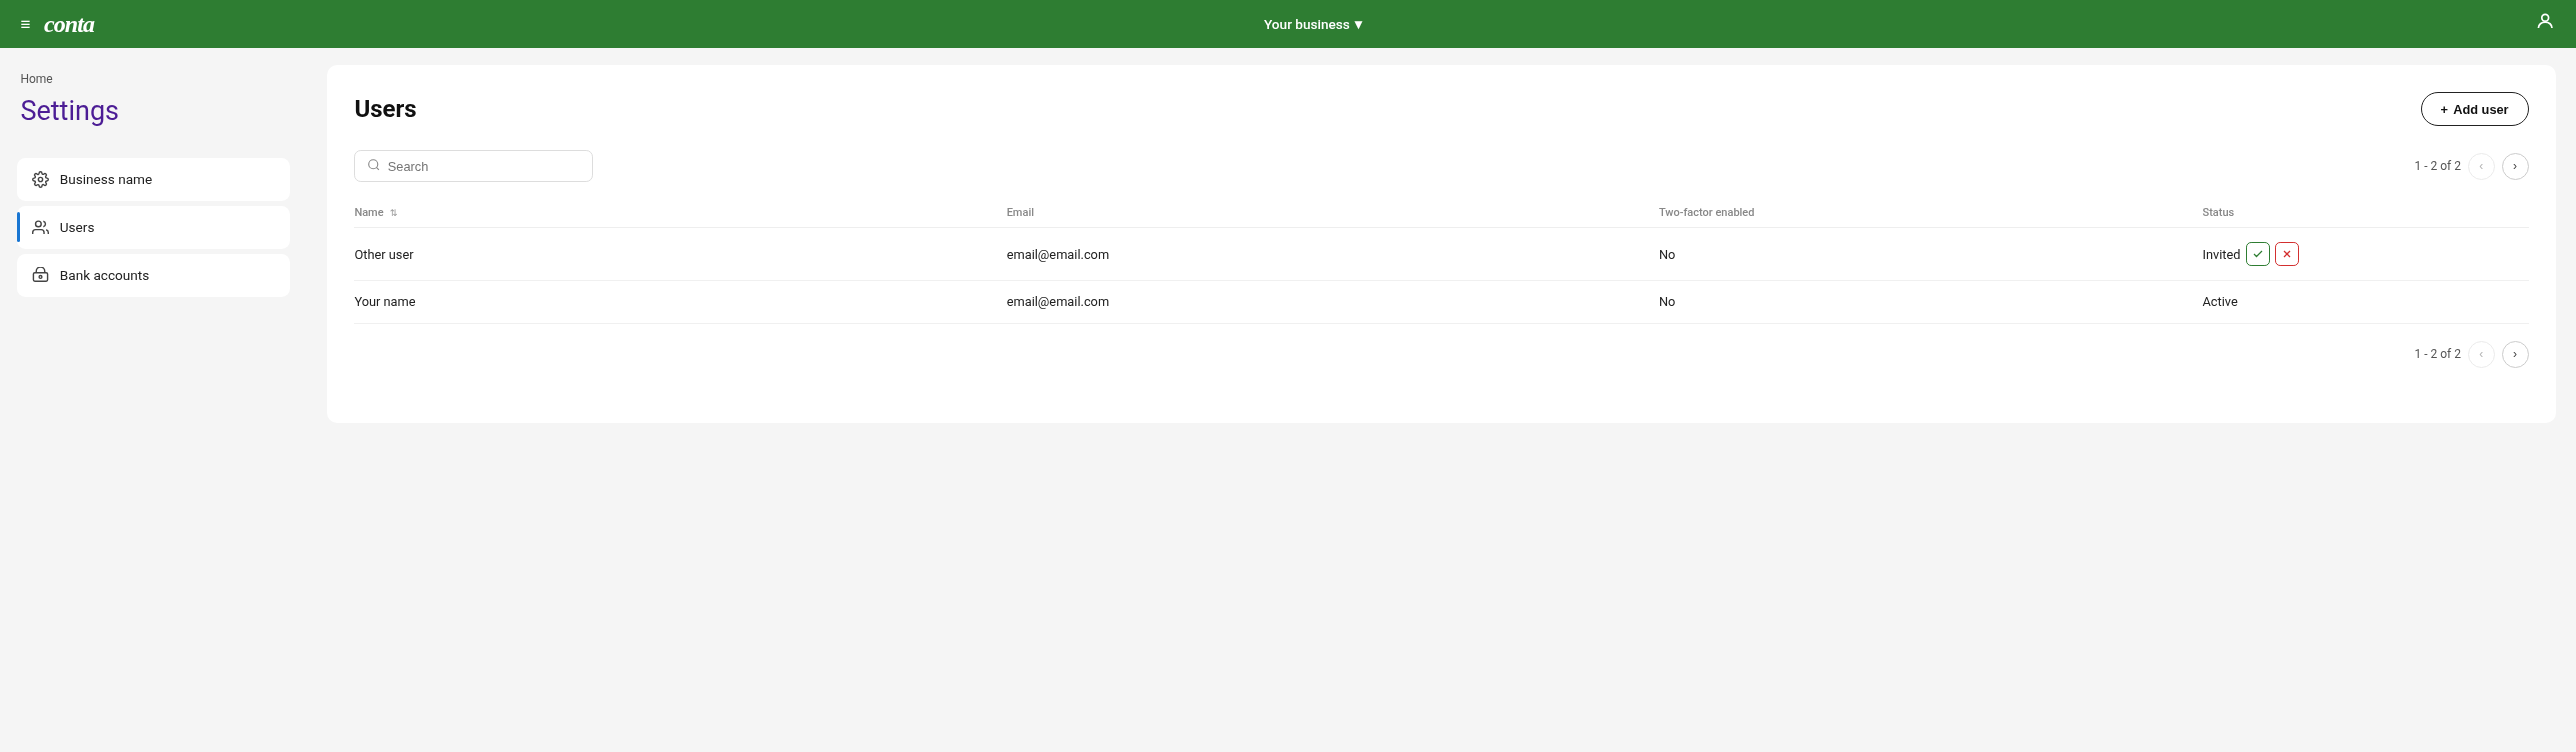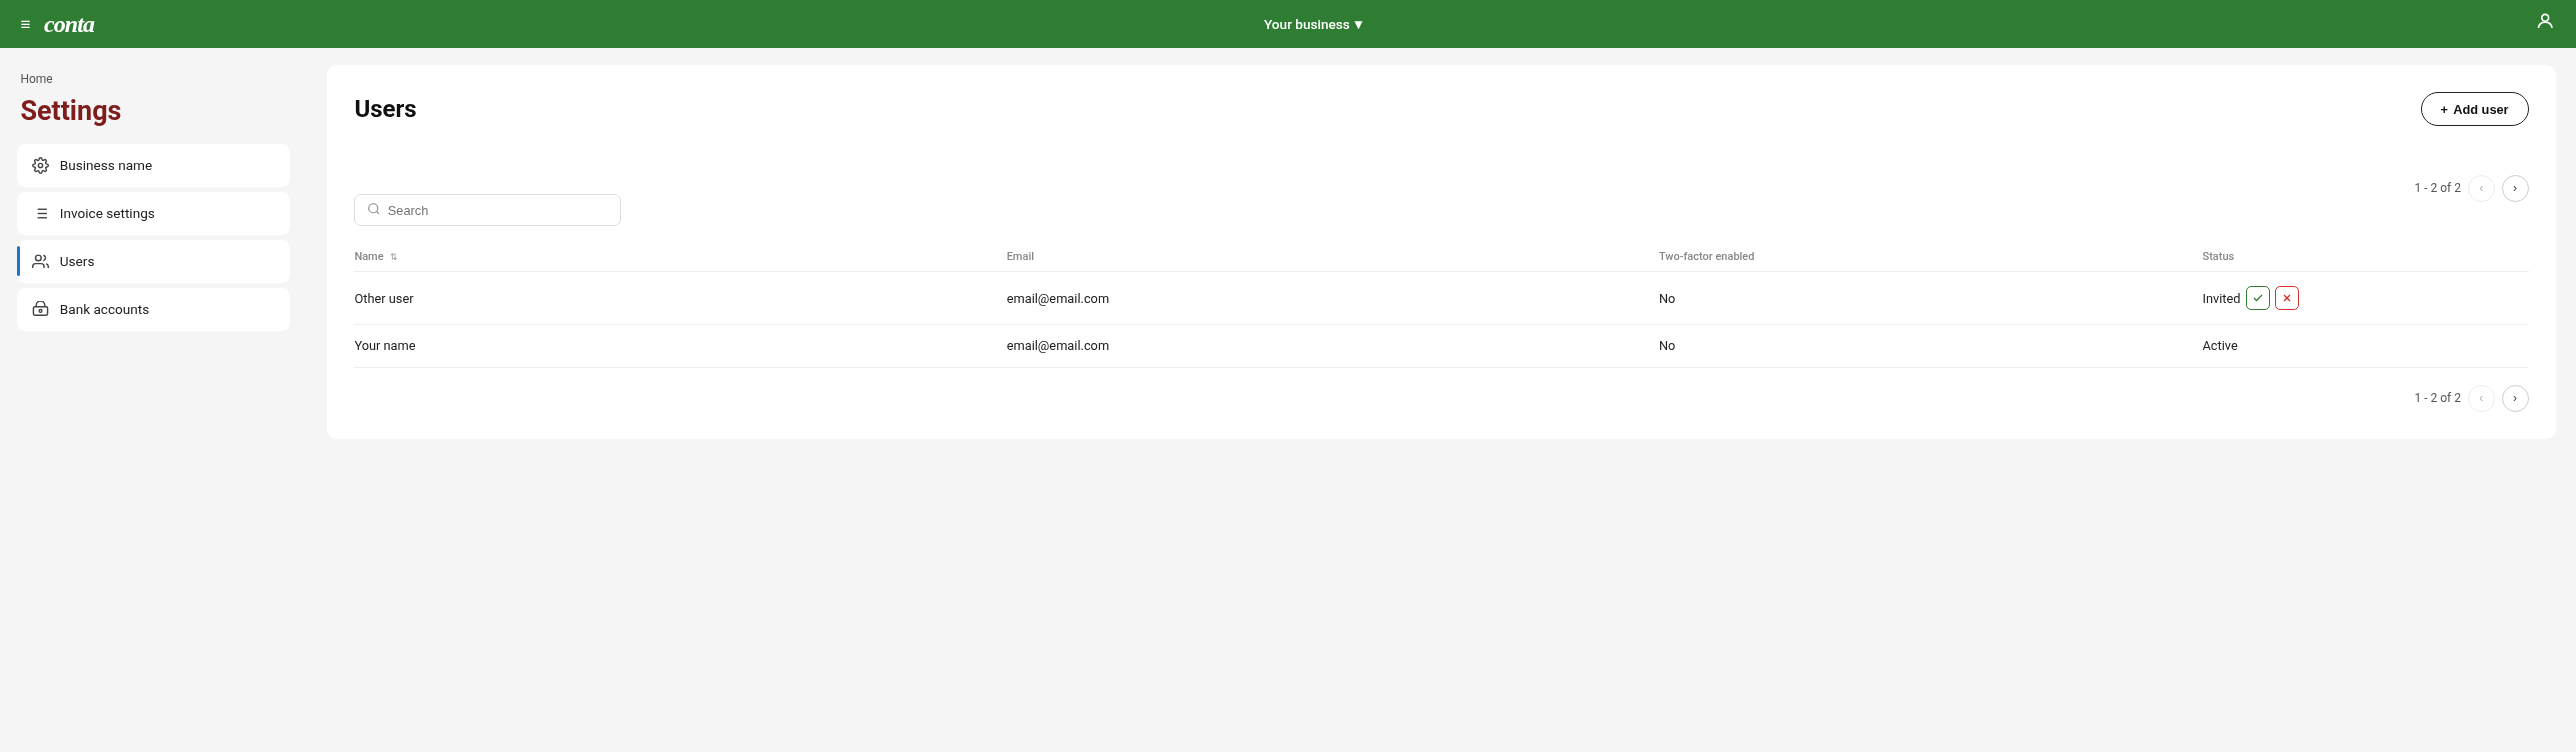--- a/index.html
+++ b/index.html
@@ -46,23 +46,23 @@
       padding: 24px 17px 17px 17px;
     }
     .breadcrumb {
       font-size: 12px;
       color: #555;
       margin-bottom: 8.5px;
       padding-left: 3.4px;
     }
     .page-title {
       font-size: 27px;
-      font-weight: 700;
-      color: #7f1d1d;
-      margin-bottom: 17px;
+      font-weight: 400;
+      color: #4c1d95;
+      margin-bottom: 31px;
       padding-left: 3.4px;
     }
     .nav-list { display: flex; flex-direction: column; gap: 5.1px; }
     .nav-item {
       display: flex;
       align-items: center;
       gap: 10.2px;
       padding: 12px 13.6px;
       border-radius: 8.5px;
       background: white;
@@ -140,23 +140,22 @@
       justify-content: space-between;
       margin-bottom: 17px;
     }
     .search-input-wrap {
       display: flex;
       align-items: center;
       gap: 6.8px;
       border: 1.3px solid #ddd;
       border-radius: 6.8px;
       padding: 6.8px 12px;
-      width: 267px;
-      background: white;
-      margin-top: 44px;
+      width: 239px;
+      background: white;
     }
     .search-input-wrap input {
       border: none;
       outline: none;
       font-size: 12.8px;
       color: #888;
       background: transparent;
       width: 100%;
     }
     .pagination-info {
@@ -263,33 +262,20 @@
     <h1 class="page-title">Settings</h1>
     <nav class="nav-list">
       <div class="nav-item">
         <span class="nav-icon">
           <svg width="17" height="17" viewBox="0 0 24 24" fill="none" stroke="#444" stroke-width="2">
             <circle cx="12" cy="12" r="3"></circle>
             <path d="M19.4 15a1.65 1.65 0 0 0 .33 1.82l.06.06a2 2 0 0 1-2.83 2.83l-.06-.06a1.65 1.65 0 0 0-1.82-.33 1.65 1.65 0 0 0-1 1.51V21a2 2 0 0 1-4 0v-.09A1.65 1.65 0 0 0 9 19.4a1.65 1.65 0 0 0-1.82.33l-.06.06a2 2 0 0 1-2.83-2.83l.06-.06A1.65 1.65 0 0 0 4.68 15a1.65 1.65 0 0 0-1.51-1H3a2 2 0 0 1 0-4h.09A1.65 1.65 0 0 0 4.6 9a1.65 1.65 0 0 0-.33-1.82l-.06-.06a2 2 0 0 1 2.83-2.83l.06.06A1.65 1.65 0 0 0 9 4.68a1.65 1.65 0 0 0 1-1.51V3a2 2 0 0 1 4 0v.09a1.65 1.65 0 0 0 1 1.51 1.65 1.65 0 0 0 1.82-.33l.06-.06a2 2 0 0 1 2.83 2.83l-.06.06A1.65 1.65 0 0 0 19.4 9a1.65 1.65 0 0 0 1.51 1H21a2 2 0 0 1 0 4h-.09a1.65 1.65 0 0 0-1.51 1z"></path>
           </svg>
         </span>
         <span>Business name</span>
-      </div>
-      <div class="nav-item">
-        <span class="nav-icon">
-          <svg width="17" height="17" viewBox="0 0 24 24" fill="none" stroke="#444" stroke-width="2">
-            <line x1="8" y1="6" x2="21" y2="6"></line>
-            <line x1="8" y1="12" x2="21" y2="12"></line>
-            <line x1="8" y1="18" x2="21" y2="18"></line>
-            <line x1="3" y1="6" x2="3.01" y2="6"></line>
-            <line x1="3" y1="12" x2="3.01" y2="12"></line>
-            <line x1="3" y1="18" x2="3.01" y2="18"></line>
-          </svg>
-        </span>
-        <span>Invoice settings</span>
       </div>
       <div class="nav-item active">
         <span class="nav-icon">
           <svg width="17" height="17" viewBox="0 0 24 24" fill="none" stroke="#444" stroke-width="2">
             <path d="M17 21v-2a4 4 0 0 0-4-4H5a4 4 0 0 0-4 4v2"></path>
             <circle cx="9" cy="7" r="4"></circle>
             <path d="M23 21v-2a4 4 0 0 0-3-3.87"></path>
             <path d="M16 3.13a4 4 0 0 1 0 7.75"></path>
           </svg>
         </span>

